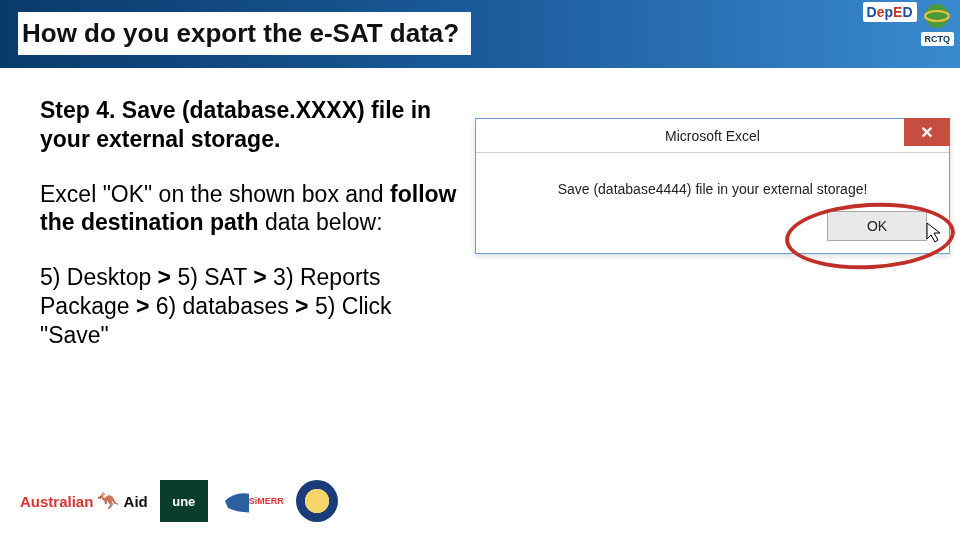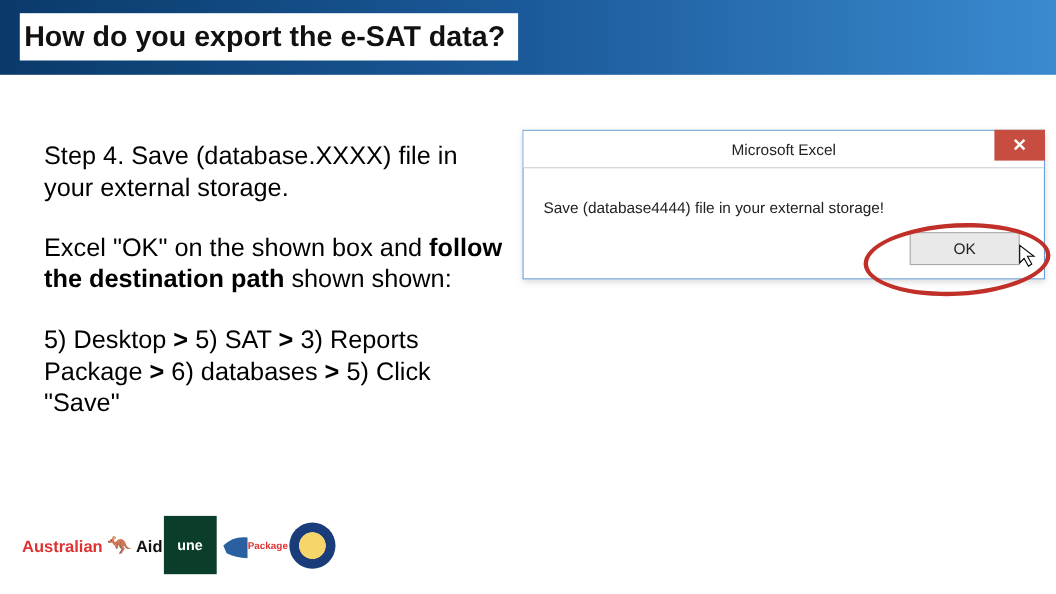--- a/index.html
+++ b/index.html
@@ -45,23 +45,22 @@
     display: flex;
     padding: 28px 10px 0 40px;
   }
   .left-col {
     width: 430px;
     font-size: 23px;
     line-height: 1.25;
     color: #000;
   }
   .step-head {
-    font-weight: normal;
+    font-weight: bold;
     margin-bottom: 26px;
-    margin-top: 31px;
   }
   .instr {
     margin-bottom: 26px;
   }
   .instr .bold { font-weight: bold; }
   .path { }
   .path .bold { font-weight: bold; }
   .right-col {
     flex: 1;
     padding-left: 10px;
@@ -89,20 +88,21 @@
     background: #c64d3f;
     color: #fff;
     display: flex; align-items: center; justify-content: center;
     font-size: 16px; font-weight: bold;
     cursor: pointer;
   }
   .dialog-body {
     padding: 28px 18px 56px 18px;
     font-size: 14px; color: #222;
     position: relative;
+    text-align: center;
   }
   .ok-btn {
     position: absolute; right: 22px; bottom: 12px;
     width: 100px; height: 30px;
     border: 1px solid #aaa;
     background: #e9e9e9;
     font-size: 14px; color: #222;
     display: flex; align-items: center; justify-content: center;
     cursor: pointer;
   }
@@ -118,48 +118,62 @@
   .cursor-arrow {
     position: absolute;
     right: 2px; bottom: 4px;
     font-size: 22px;
     color: #000;
     pointer-events: none;
   }
   .footer-logos {
     position: absolute;
     left: 20px; bottom: 18px;
-    display: flex; align-items: center; gap: 1px;
+    display: flex; align-items: center; gap: 12px;
   }
   .f-logo {
     display: flex; align-items: center; justify-content: center;
     font-size: 16px;
   }
   .f-aid { color: #d33; font-weight: bold; font-size: 15px; }
   .f-aid small { display: block; font-size: 10px; color: #111; font-weight: normal;}
-  .f-une { background: #0a3e2a; color: #fff; width: 48px; height: 53px; font-size: 13px; font-weight: bold; }
+  .f-une { background: #0a3e2a; color: #fff; width: 48px; height: 42px; font-size: 13px; font-weight: bold; }
   .f-simerr { width: 64px; text-align: center; font-size: 9px; font-weight: bold; color: #d33; }
   .f-seal { width: 42px; height: 42px; border-radius: 50%; background: radial-gradient(circle, #f6d66a 40%, #1b3c7a 42%); }
   .deped-text { font-weight: bold; font-size: 14px; }
   .deped-d { color:#1a4fa0; }
   .deped-e { color:#c0392b; }
   .deped-p { color:#1a4fa0; }
 </style>
 </head>
 <body>
 
 <div class="header">
   <div class="header-title">How do you export the e-SAT data?</div>
+  <div class="header-logos">
+    <div class="logo-box">
+      <span class="deped-text">
+        <span class="deped-d">D</span><span class="deped-e">e</span><span class="deped-p">p</span><span class="deped-e">E</span><span class="deped-d">D</span>
+      </span>
+    </div>
+    <div style="display:flex;flex-direction:column;align-items:center;">
+      <svg width="28" height="28">
+        <circle cx="14" cy="14" r="12" fill="#4a9a3a"></circle>
+        <ellipse cx="14" cy="14" rx="12" ry="5" fill="none" stroke="#f0c040" stroke-width="2"></ellipse>
+      </svg>
+      <div class="rctq-badge">RCTQ</div>
+    </div>
+  </div>
 </div>
 
 <div class="content">
   <div class="left-col">
     <div class="step-head">Step 4. Save (database.XXXX) file in your external storage.</div>
     <div class="instr">
-      <span>Excel </span><span>"OK"</span><span> on the shown box and </span><span class="bold">follow the destination path</span><span> shown shown:</span>
+      <span>Excel </span><span>"OK"</span><span> on the shown box and </span><span class="bold">follow the destination path</span><span> data below:</span>
     </div>
     <div class="path">
       <span>5) Desktop </span><span class="bold">&gt;</span><span> 5) SAT </span><span class="bold">&gt;</span><span> 3) Reports Package </span><span class="bold">&gt;</span><span> 6) databases </span><span class="bold">&gt;</span><span> 5) Click "Save"</span>
     </div>
   </div>
 
   <div class="right-col">
     <div class="dialog">
       <div class="dialog-title">
         <span>Microsoft Excel</span>
@@ -189,16 +203,16 @@
       <span>Australian</span>
       <span style="font-size:18px;"> 🦘</span>
       <small style="display:inline;font-size:15px;font-weight:bold;">Aid</small>
     </div>
   </div>
   <div class="f-logo f-une">une</div>
   <div class="f-logo f-simerr">
     <svg width="64" height="30">
       <path d="M5 15 Q15 5 30 8 Q50 3 60 12 Q58 24 40 26 Q20 28 8 22 Z" fill="#2a5fa0"></path>
     </svg>
-    <span>Package</span>
+    <span>SiMERR</span>
   </div>
   <div class="f-logo f-seal"></div>
 </div>
 
 </body></html>

